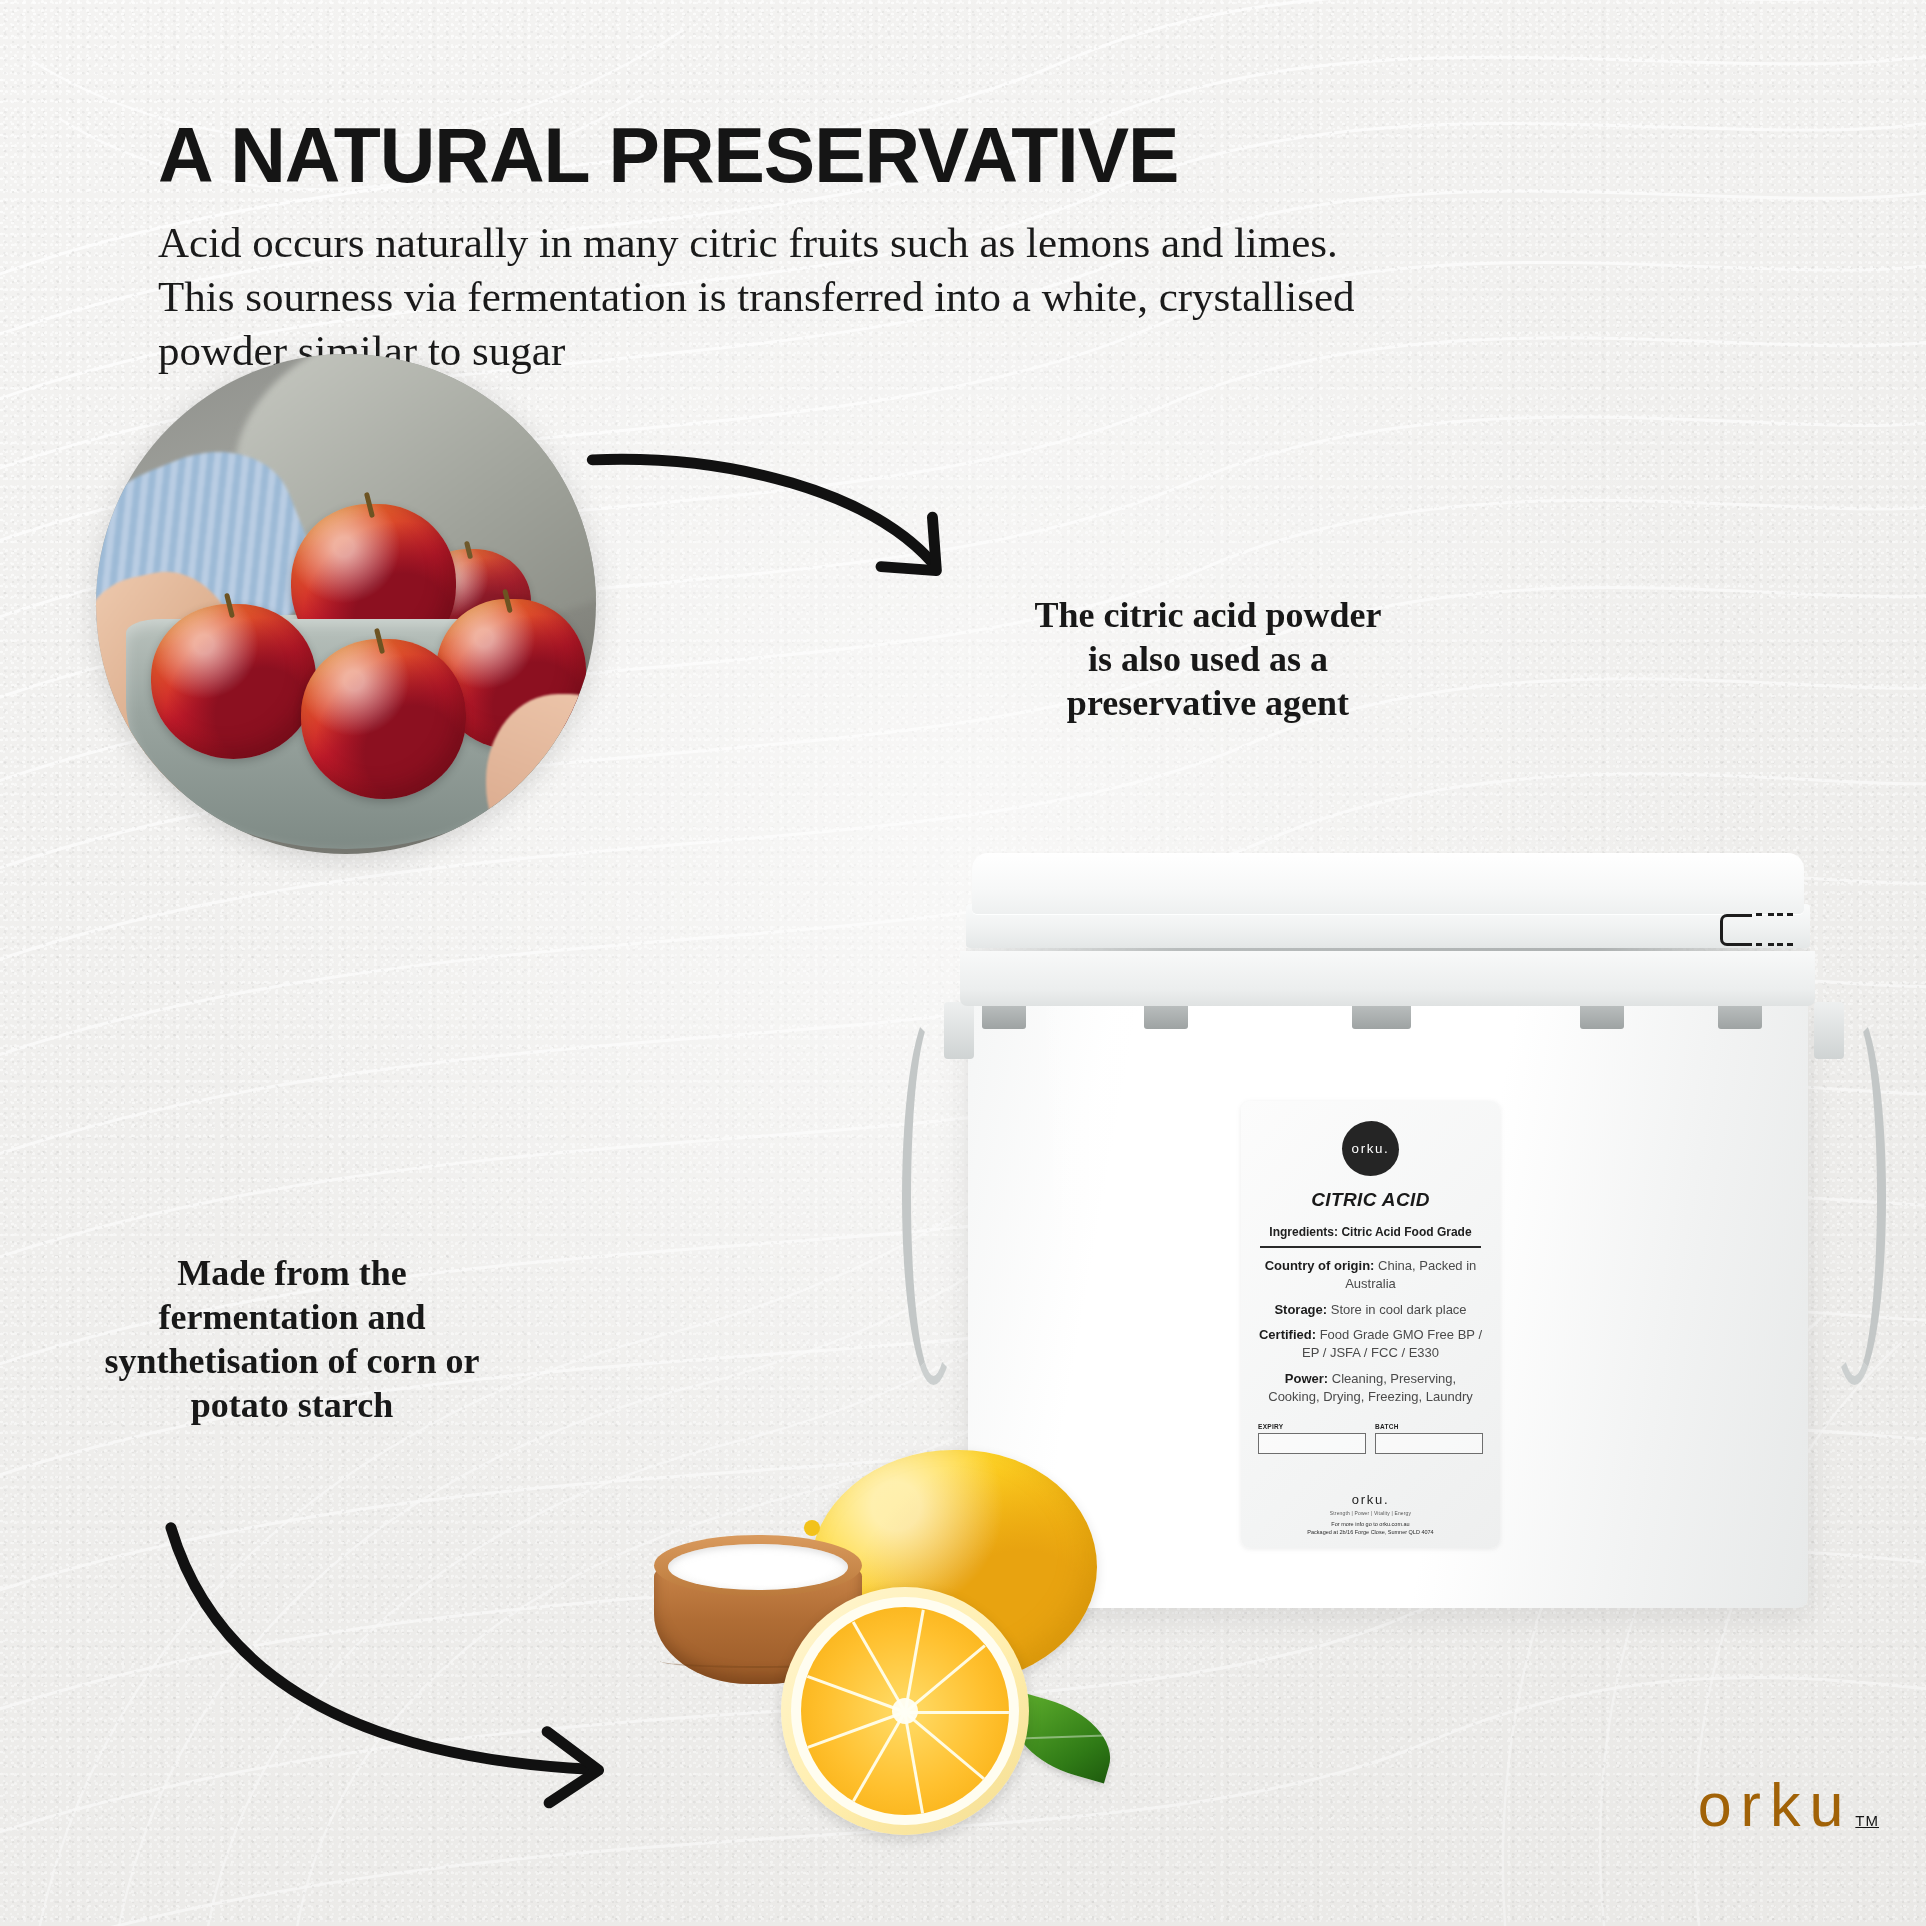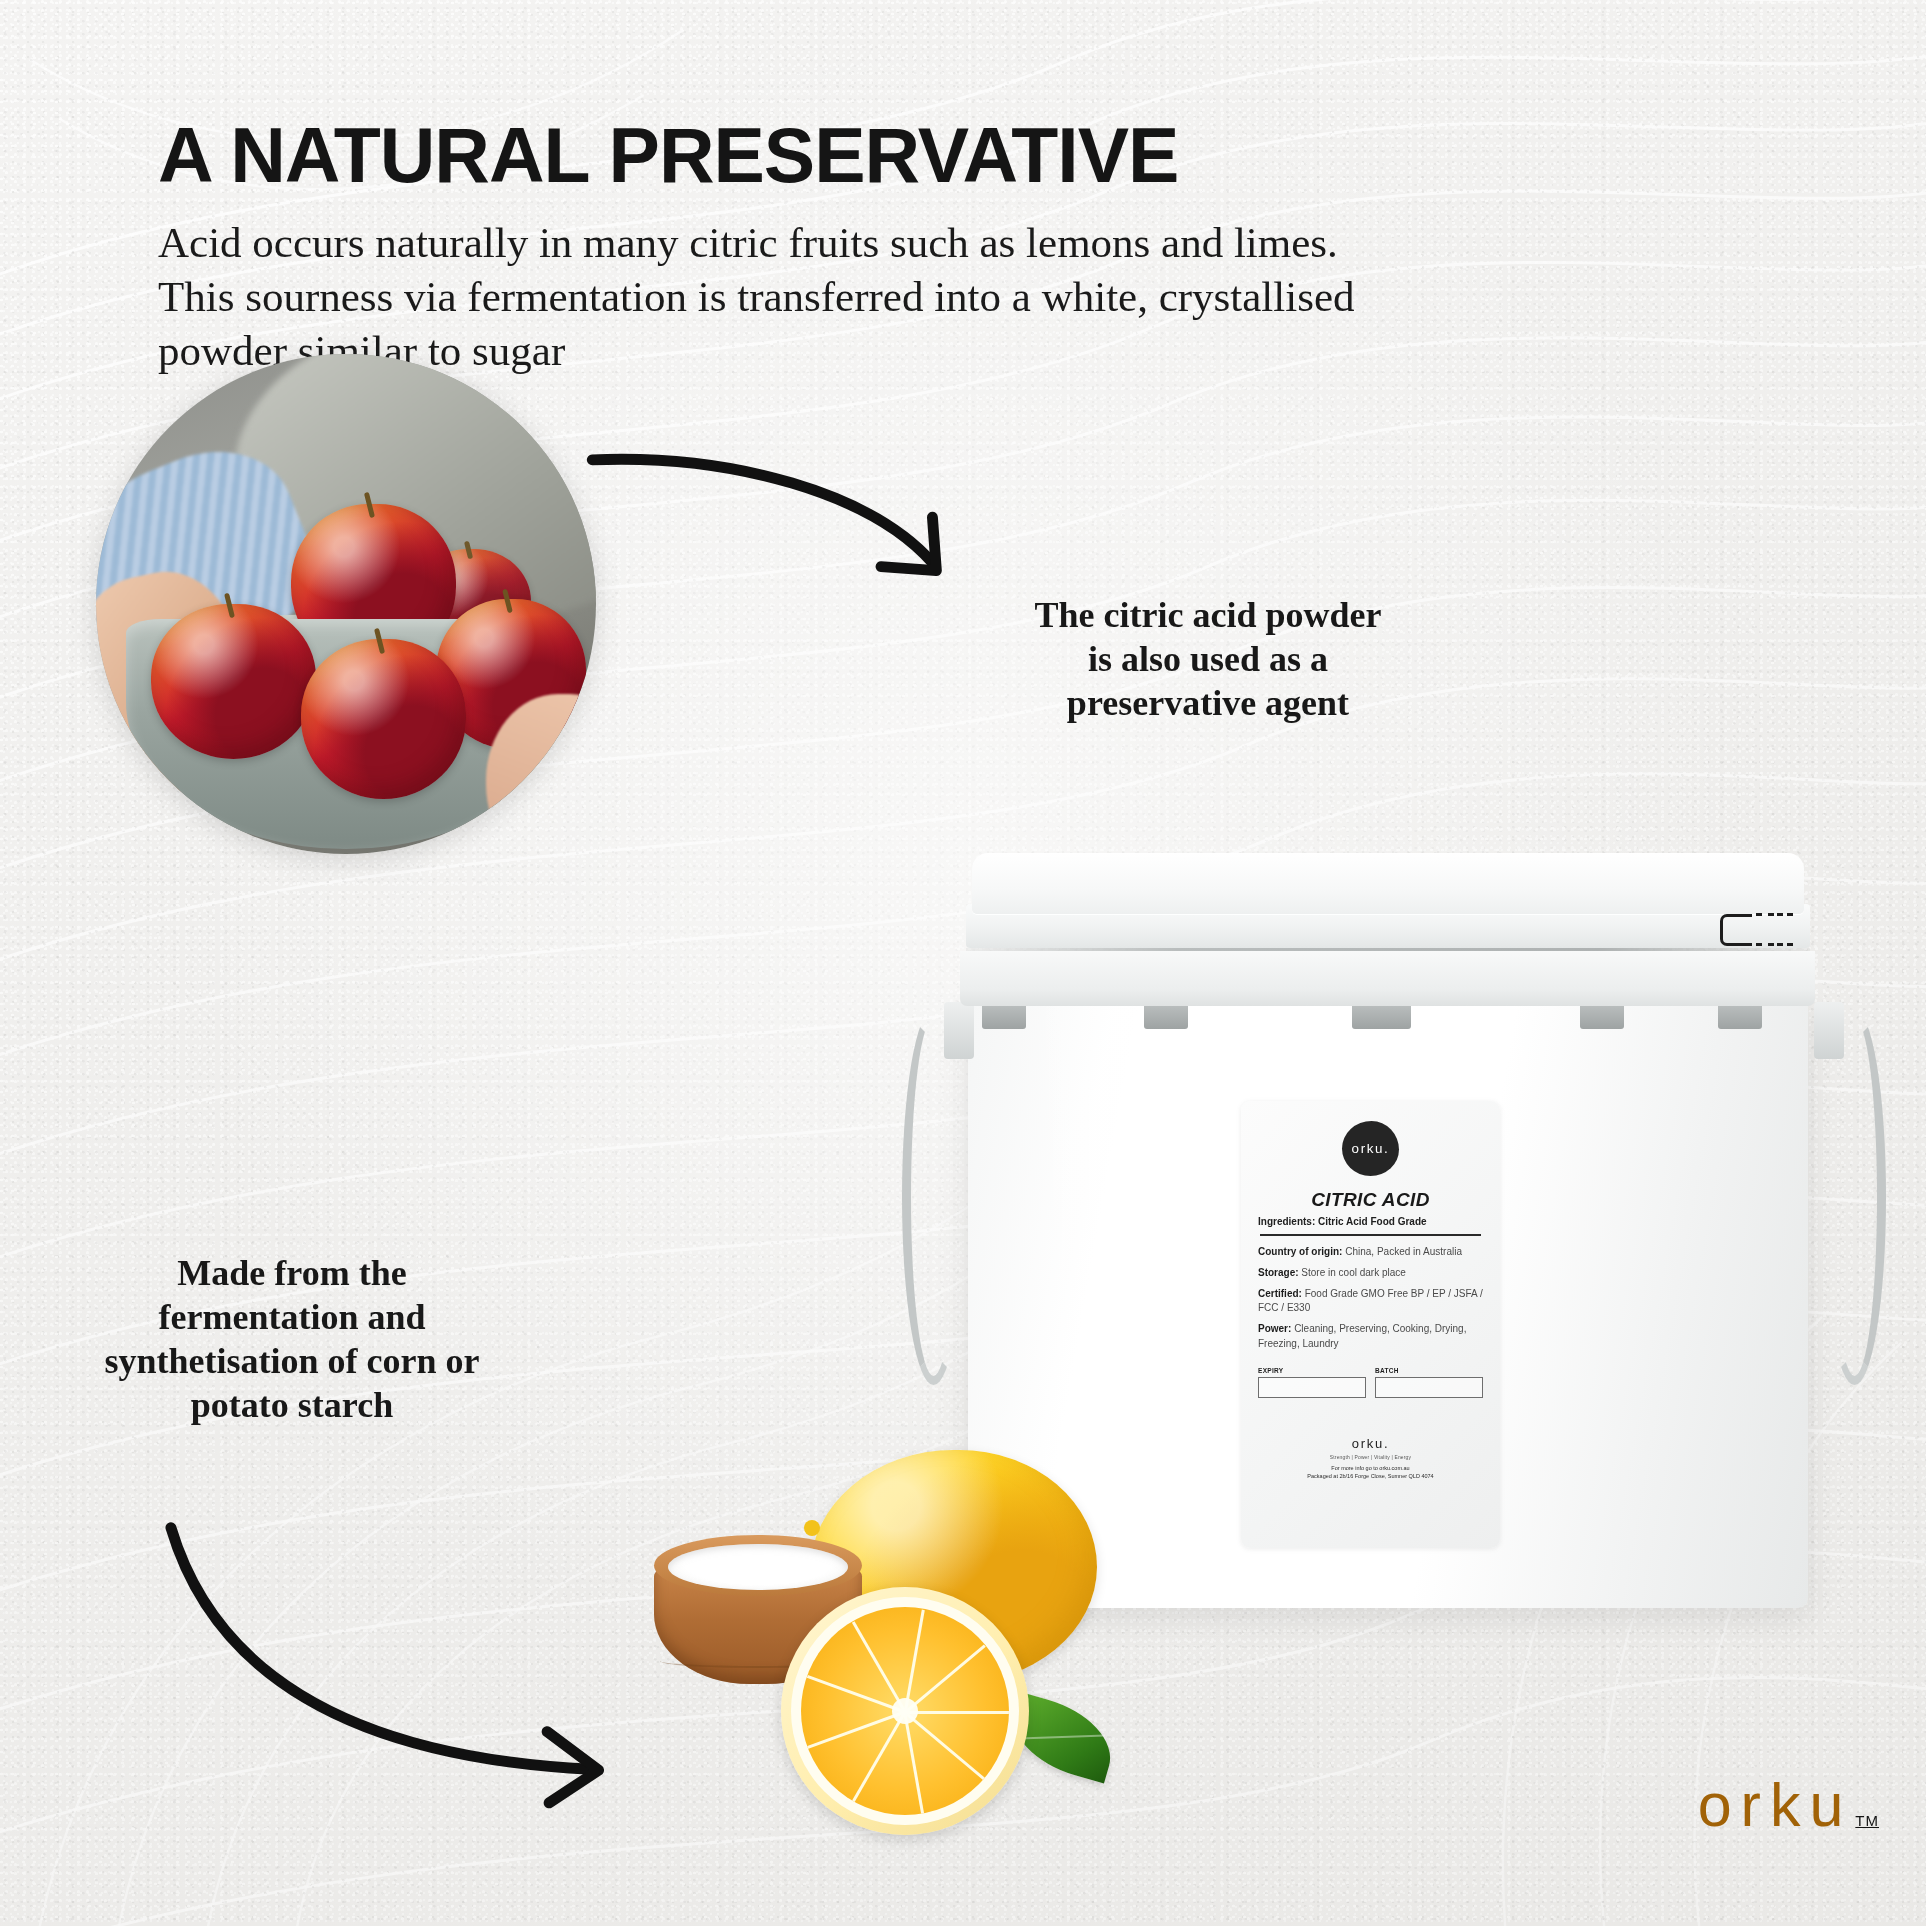--- a/index.html
+++ b/index.html
@@ -238,29 +238,29 @@
   }
   .lb-logo span {
     color:#fff; font-size:13.4px; letter-spacing:1.6px;
     font-family:"Liberation Sans", sans-serif;
   }
   .lb-title {
     text-align:center; font-weight:700; font-size:19px;
     letter-spacing:0.4px; margin-top:13px; color:#1a1a1a;font-style:italic;
   }
   .lb-ing {
-    font-size:10px; font-weight:700;
-    margin-top:5px; color:#202020;
+    text-align:center; font-size:12px; font-weight:700;
+    margin-top:14px; color:#202020;
   }
   .lb-ing i { font-style:normal; font-weight:700; }
   .lb-rule {
     height:1.6px; background:#2a2a2a; margin:7px 2px 9px;
   }
   .lb-row {
-    font-size:10px; line-height:1.42; margin-bottom:7px; color:#4a4a4a;
+    font-size:13px; line-height:1.42; margin-bottom:7px; color:#4a4a4a;text-align:center;
   }
   .lb-row b { color:#1c1c1c; font-weight:700; }
   .lb-fields {
     display:flex; gap:9px; margin-top:16px;
   }
   .lb-field { flex:1; }
   .lb-field .fl {
     font-size:6.5px; font-weight:700; letter-spacing:0.3px; color:#1c1c1c;
     margin-bottom:3px;
   }

